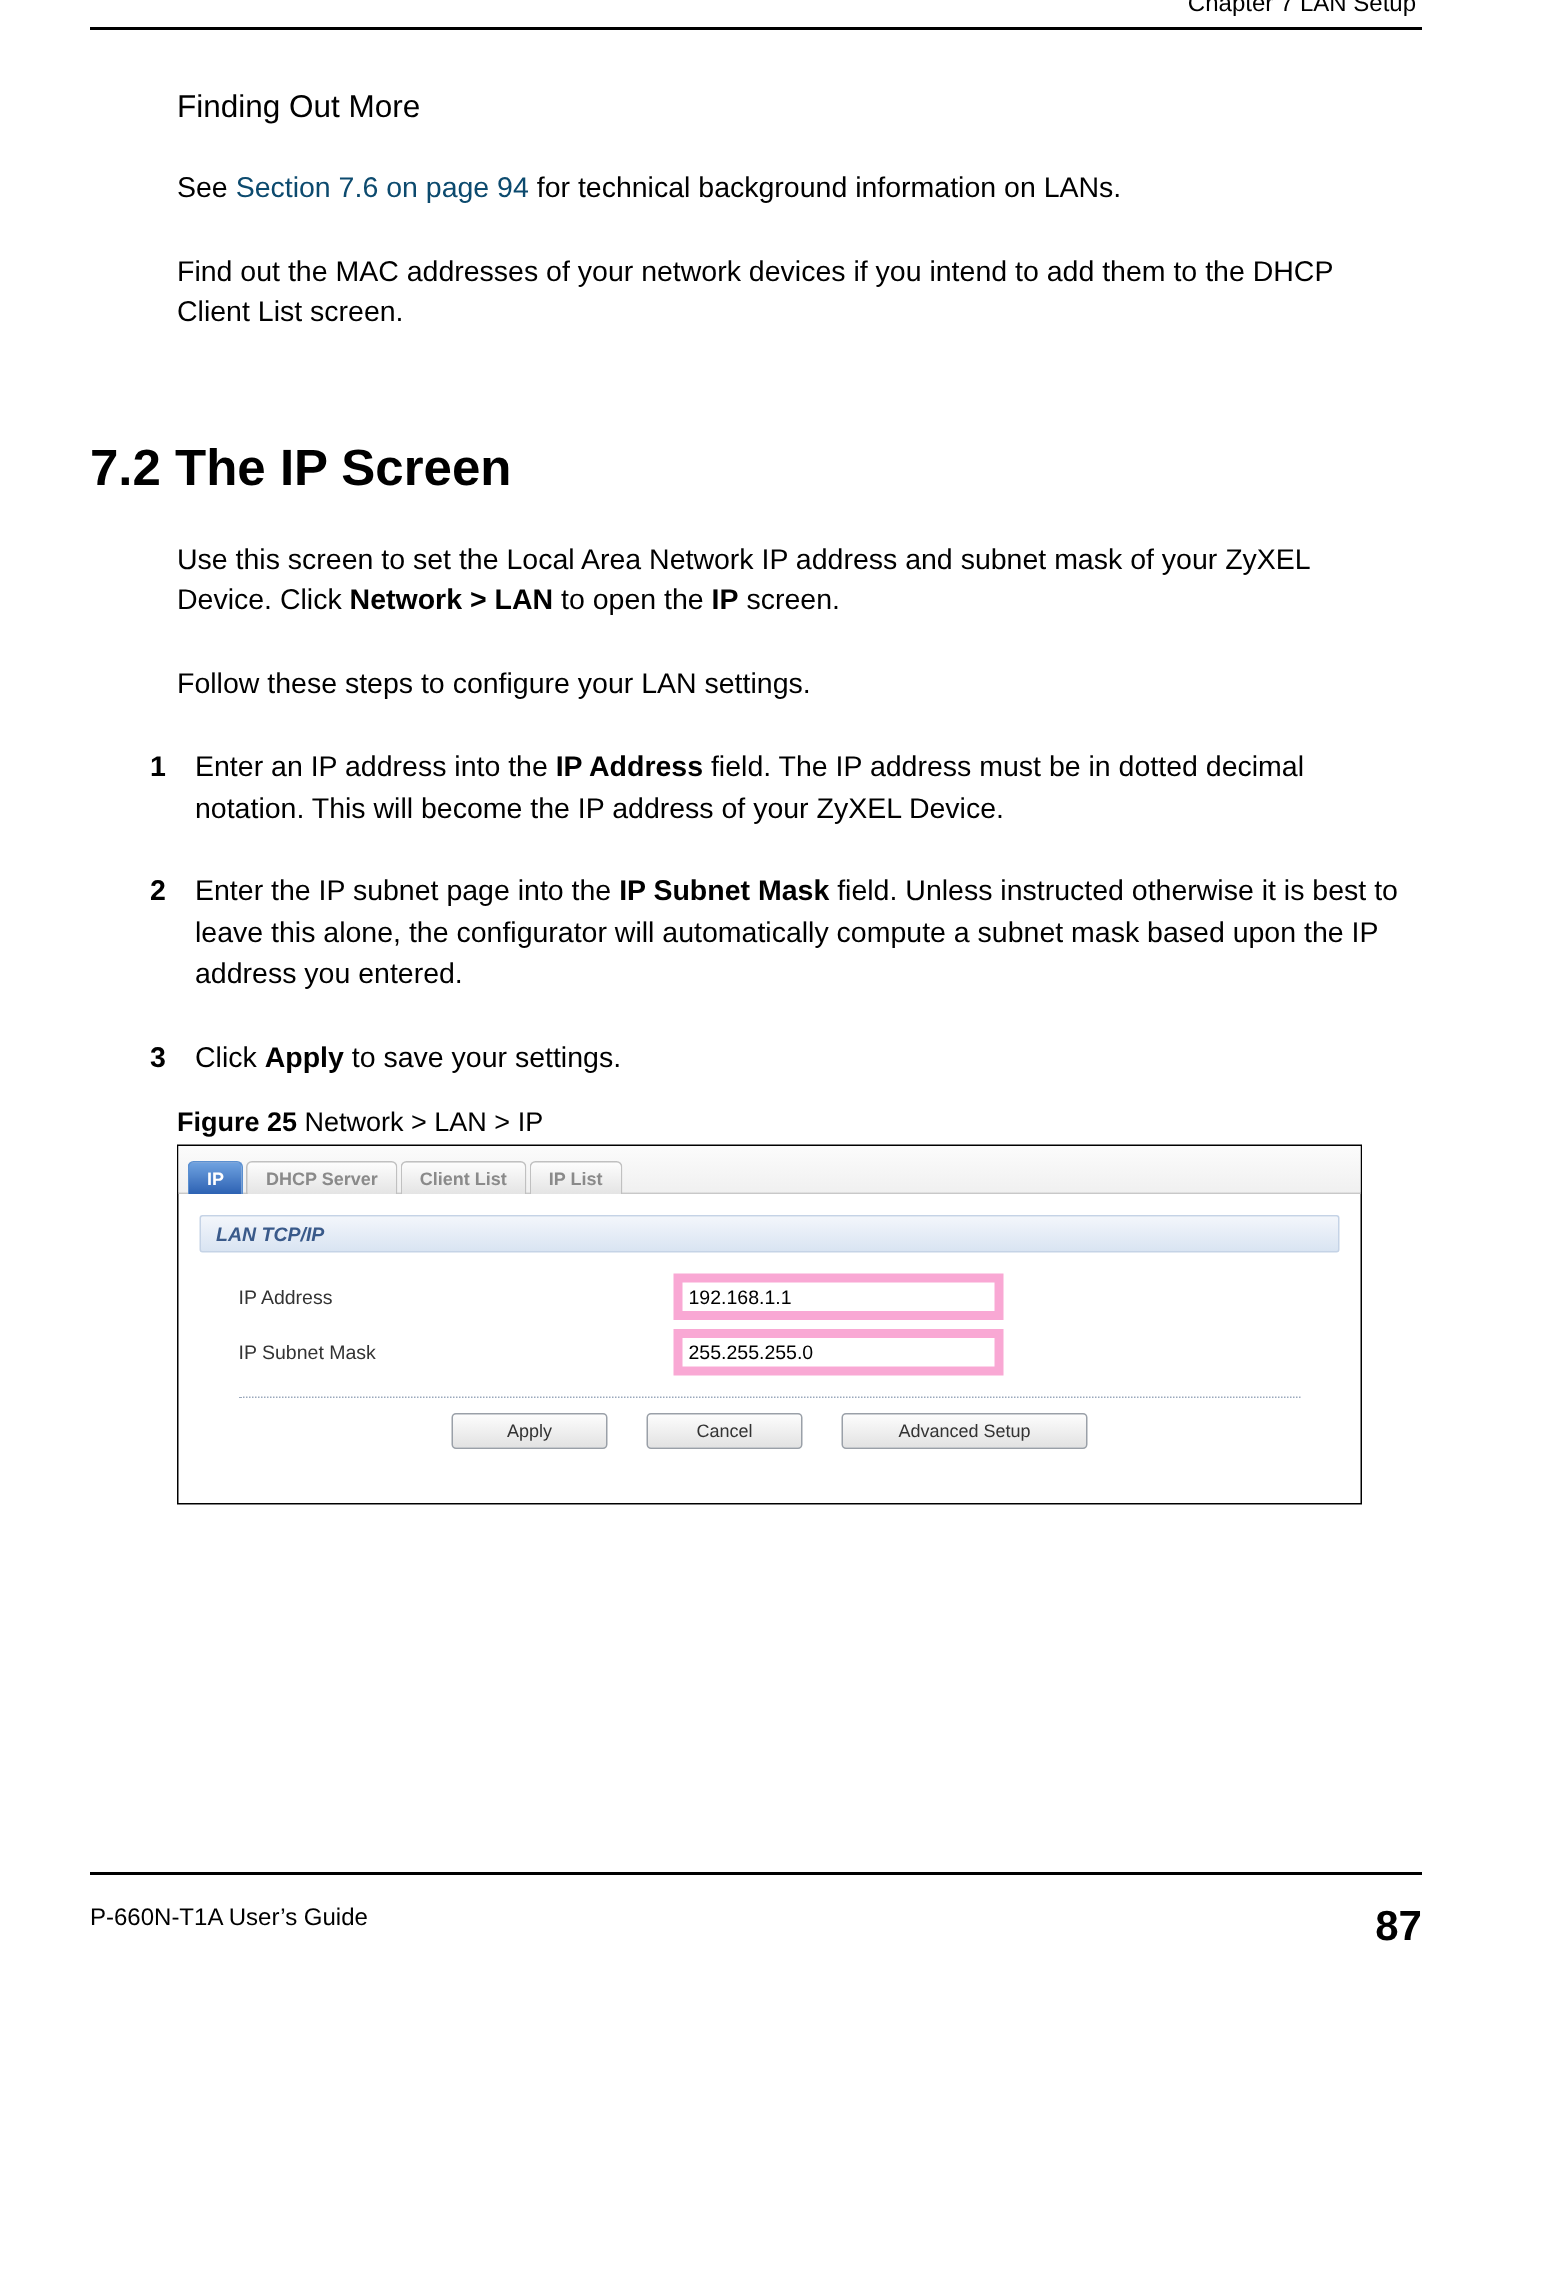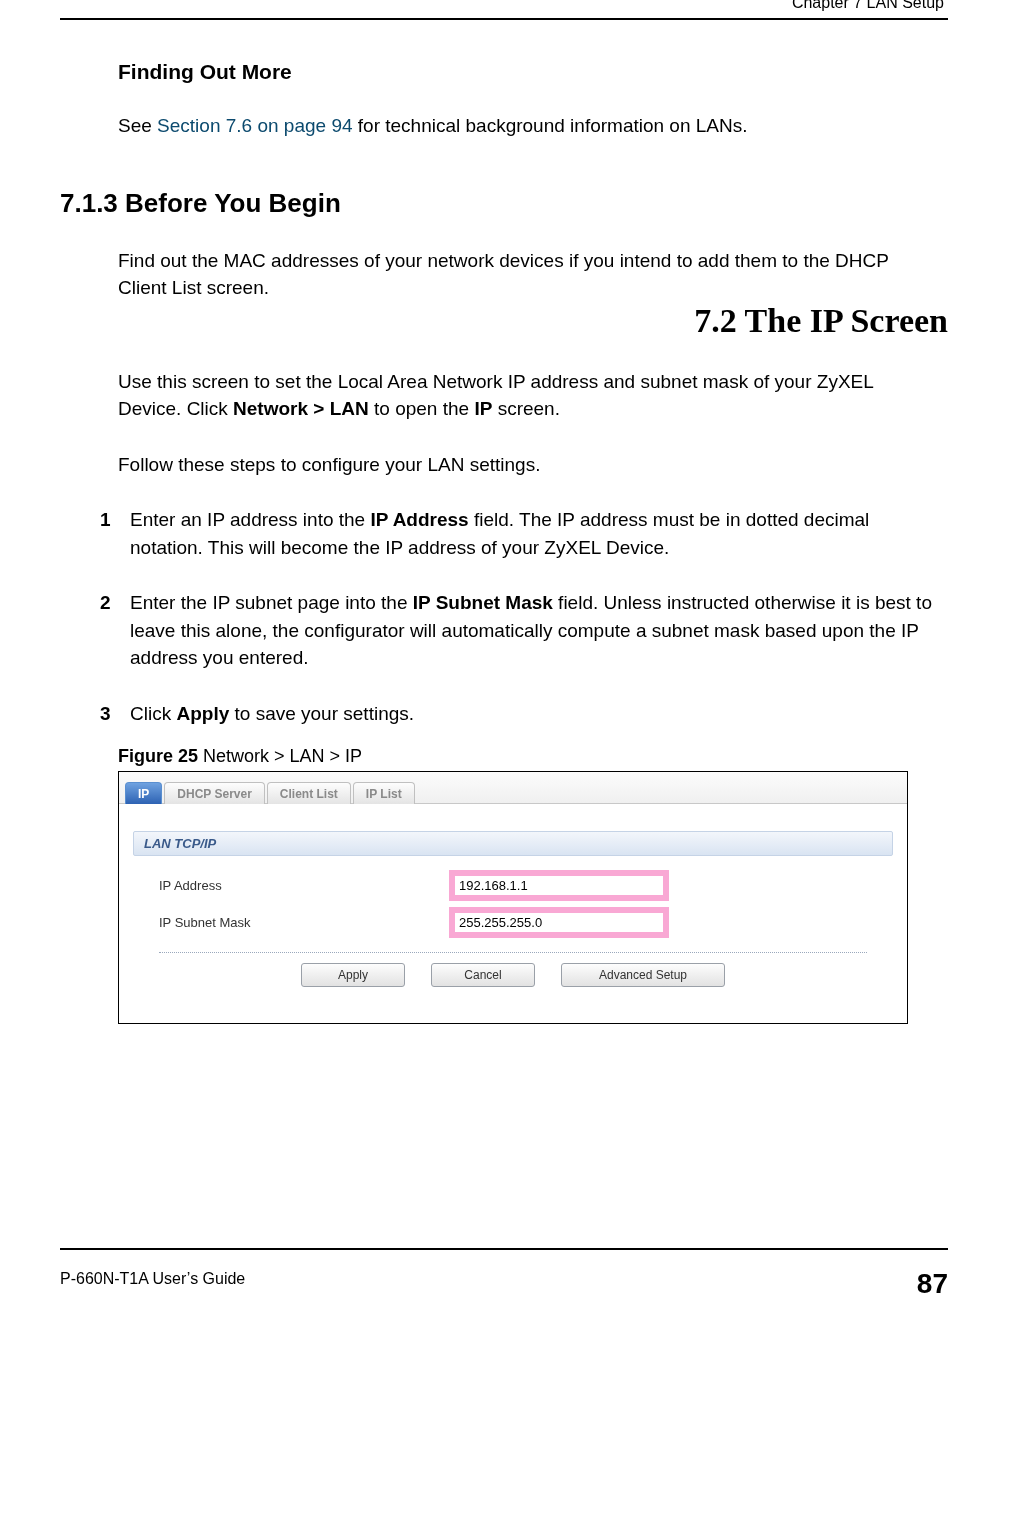--- a/index.html
+++ b/index.html
@@ -30,42 +30,42 @@
   .body-text {
     font-size: 19px;
     line-height: 1.45;
     margin-left: 58px;
     margin-right: 10px;
   }
   .para {
     margin-top: 28px;
   }
   .subheading-small {
-    font-weight: bold;
+    font-weight: normal;
     font-family: Arial, Helvetica, sans-serif;
     font-size: 21px;
     margin-left: 58px;
     margin-top: 40px;
   }
   .link {
     color: #0c4a6e;
   }
   .heading3 {
     font-family: Arial, Helvetica, sans-serif;
     font-weight: bold;
     font-size: 26px;
     margin-top: 48px;
     margin-left: 0;
   }
   .heading2 {
-    font-family: Liberation Serif, serif;
+    font-family: Liberation Sans, sans-serif;
     font-weight: bold;
     font-size: 34px;
+    margin-top: 70px;
     margin-left: 0;
-    text-align: right;
   }
   .bold { font-weight: bold; }
   .step-row {
     display: flex;
     margin-top: 28px;
     margin-left: 40px;
     margin-right: 10px;
     font-size: 19px;
     line-height: 1.45;
   }
@@ -114,21 +114,21 @@
     background: linear-gradient(#fdfdfd,#e4e4e4);
     position: relative;
     top: 1px;
   }
   .tab.active {
     color: #fff;
     background: linear-gradient(#6fa2e0,#2d62b3);
     border-color: #5a8fd0;
   }
   .section-banner {
-    margin: 27px 14px 0 14px;
+    margin: 14px 14px 0 14px;
     background: linear-gradient(#f3f6fb,#d9e4f2);
     border: 1px solid #c5d3e6;
     border-radius: 2px;
     color: #3a5a8a;
     font-family: Verdana, sans-serif;
     font-size: 13px;
     font-weight: bold;
     font-style: italic;
     padding: 4px 10px;
   }
@@ -202,21 +202,20 @@
 <div class="page">
   <div class="chapter-header">Chapter 7 LAN Setup</div>
   <div class="top-rule"></div>
 
 
   <div class="subheading-small">Finding Out More</div>
   <div class="body-text para">
     <span>See </span><span class="link">Section 7.6 on page 94</span><span> for technical background information on LANs.</span>
   </div>
 
-  <div class="heading3">7.1.3  Before You Begin</div>
   <div class="body-text para">Find out the MAC addresses of your network devices if you intend to add them to the DHCP Client List screen.</div>
 
   <div class="heading2">7.2  The IP Screen</div>
   <div class="body-text para">
     <span>Use this screen to set the Local Area Network IP address and subnet mask of your ZyXEL Device. Click </span><span class="bold">Network &gt; LAN</span><span> to open the </span><span class="bold">IP</span><span> screen.</span>
   </div>
   <div class="body-text para">Follow these steps to configure your LAN settings.</div>
 
   <div class="step-row">
     <div class="step-num">1</div>

